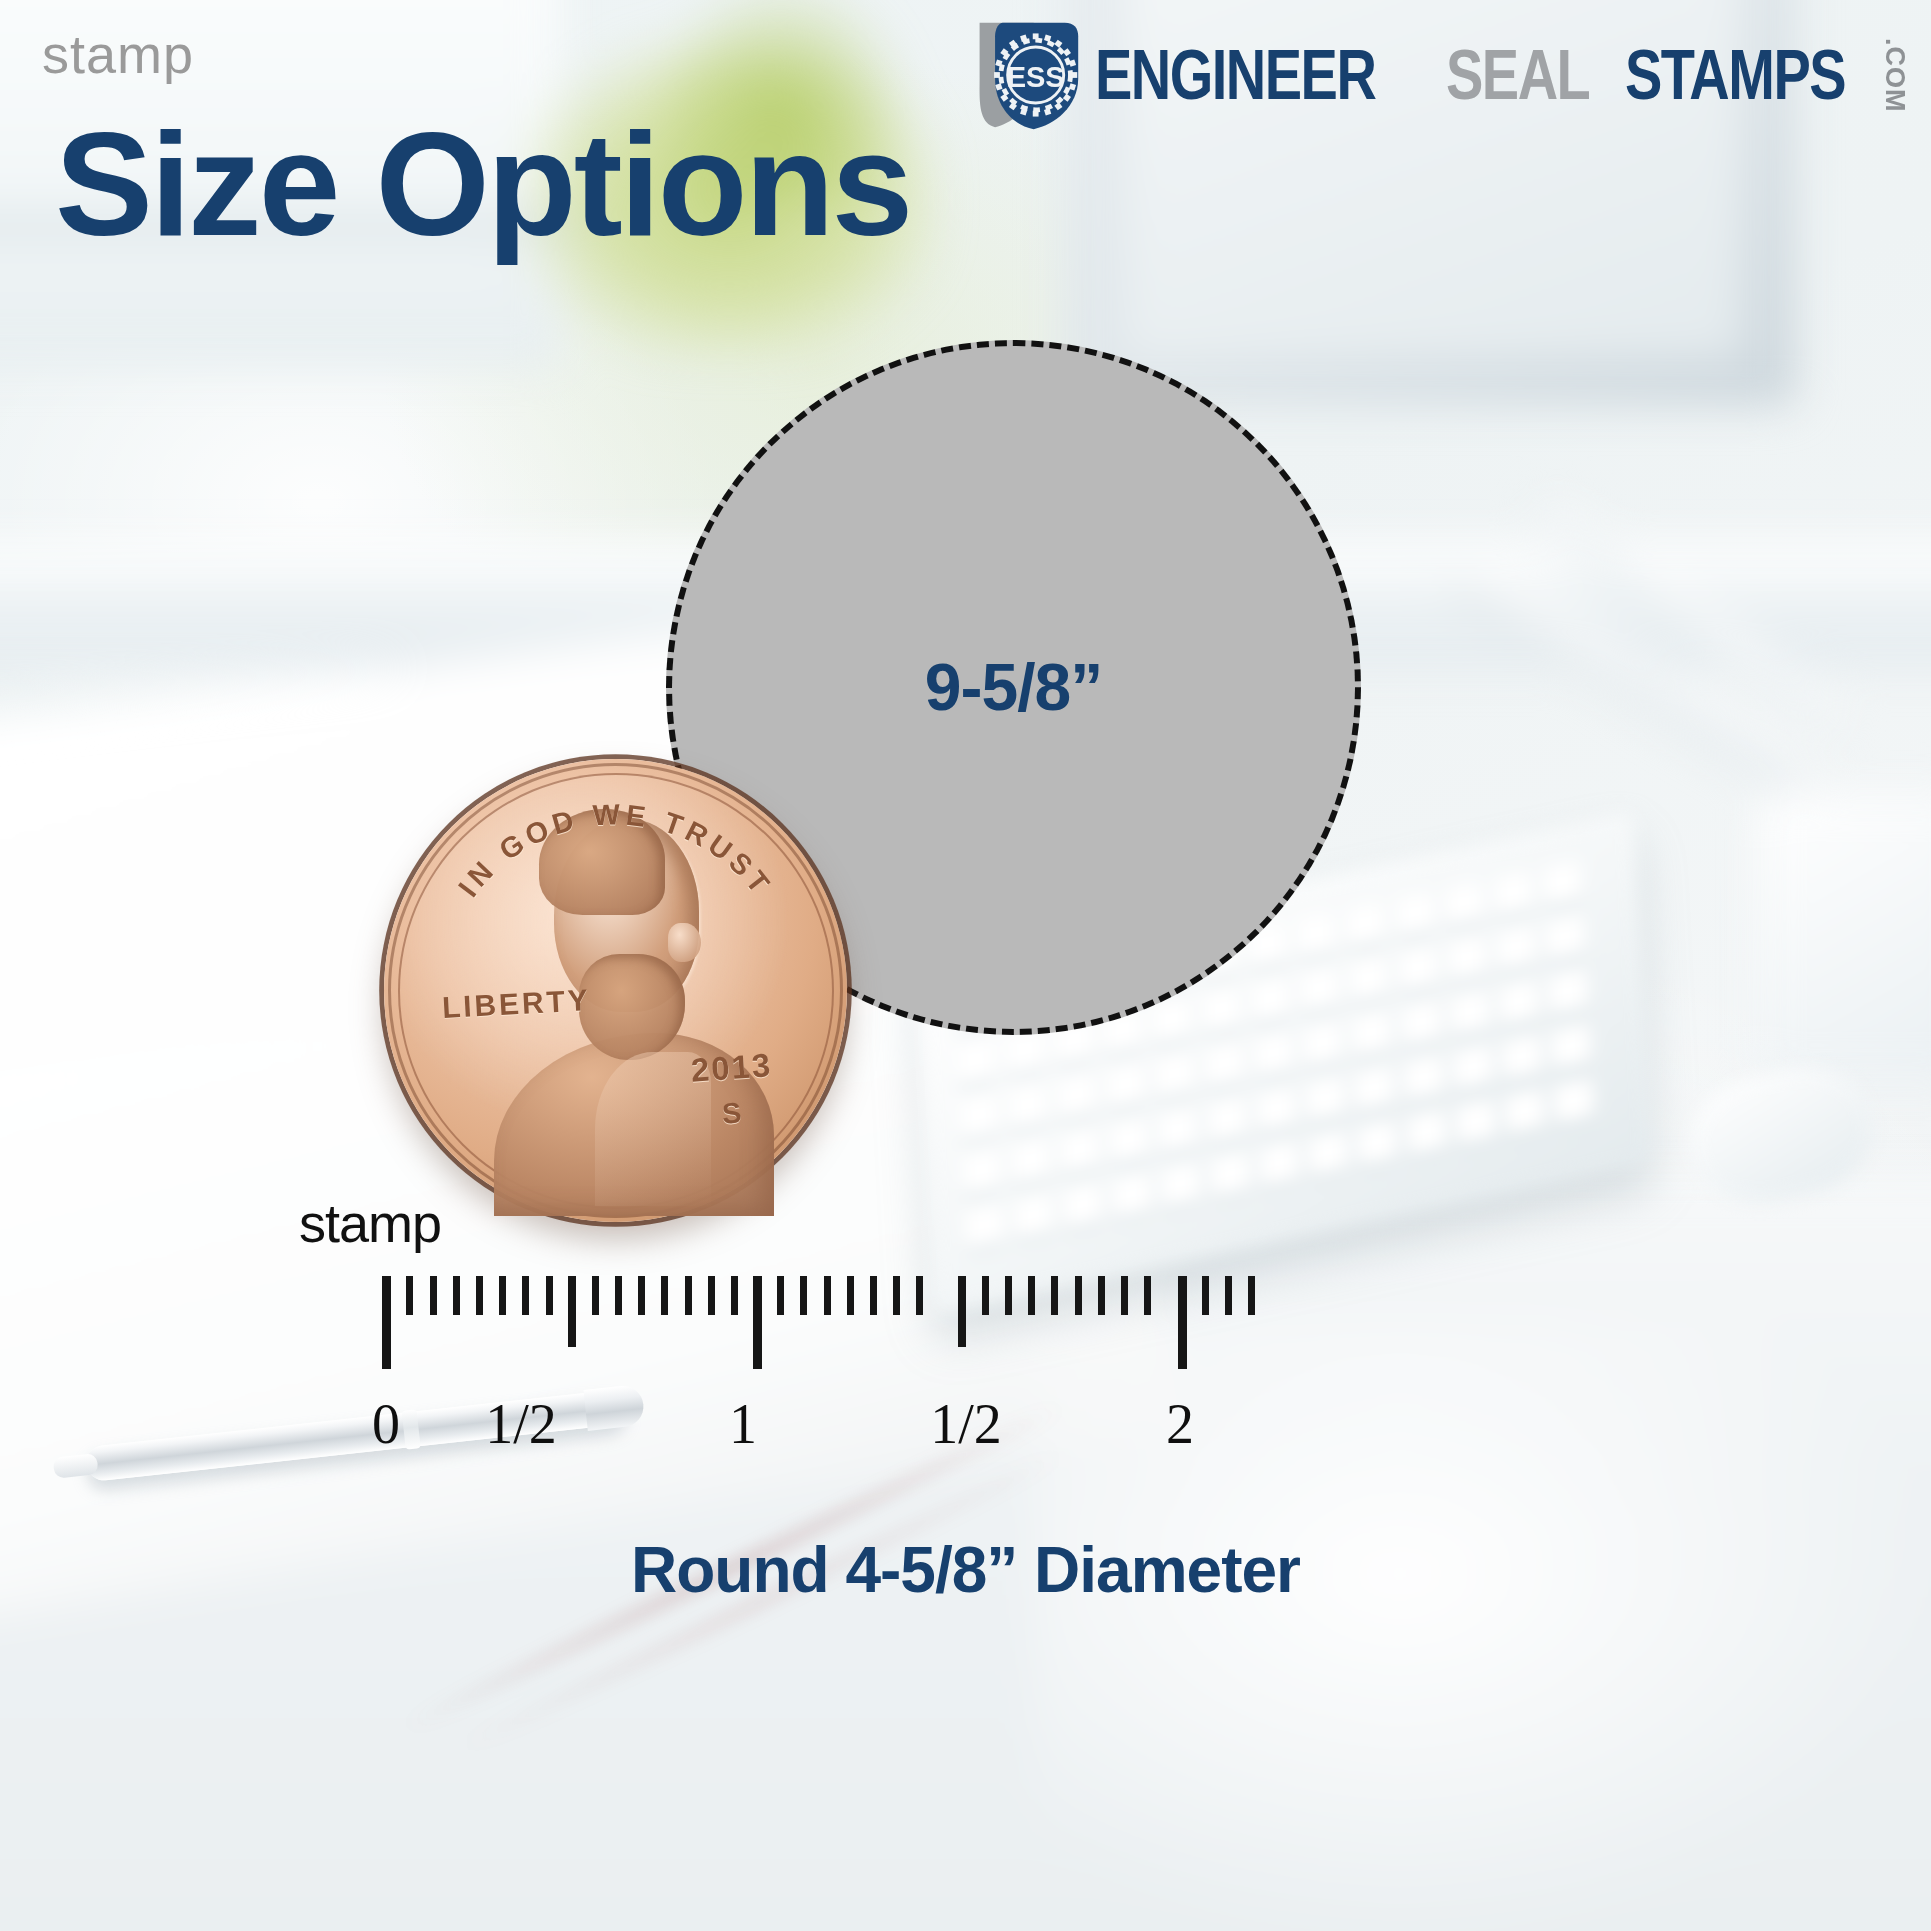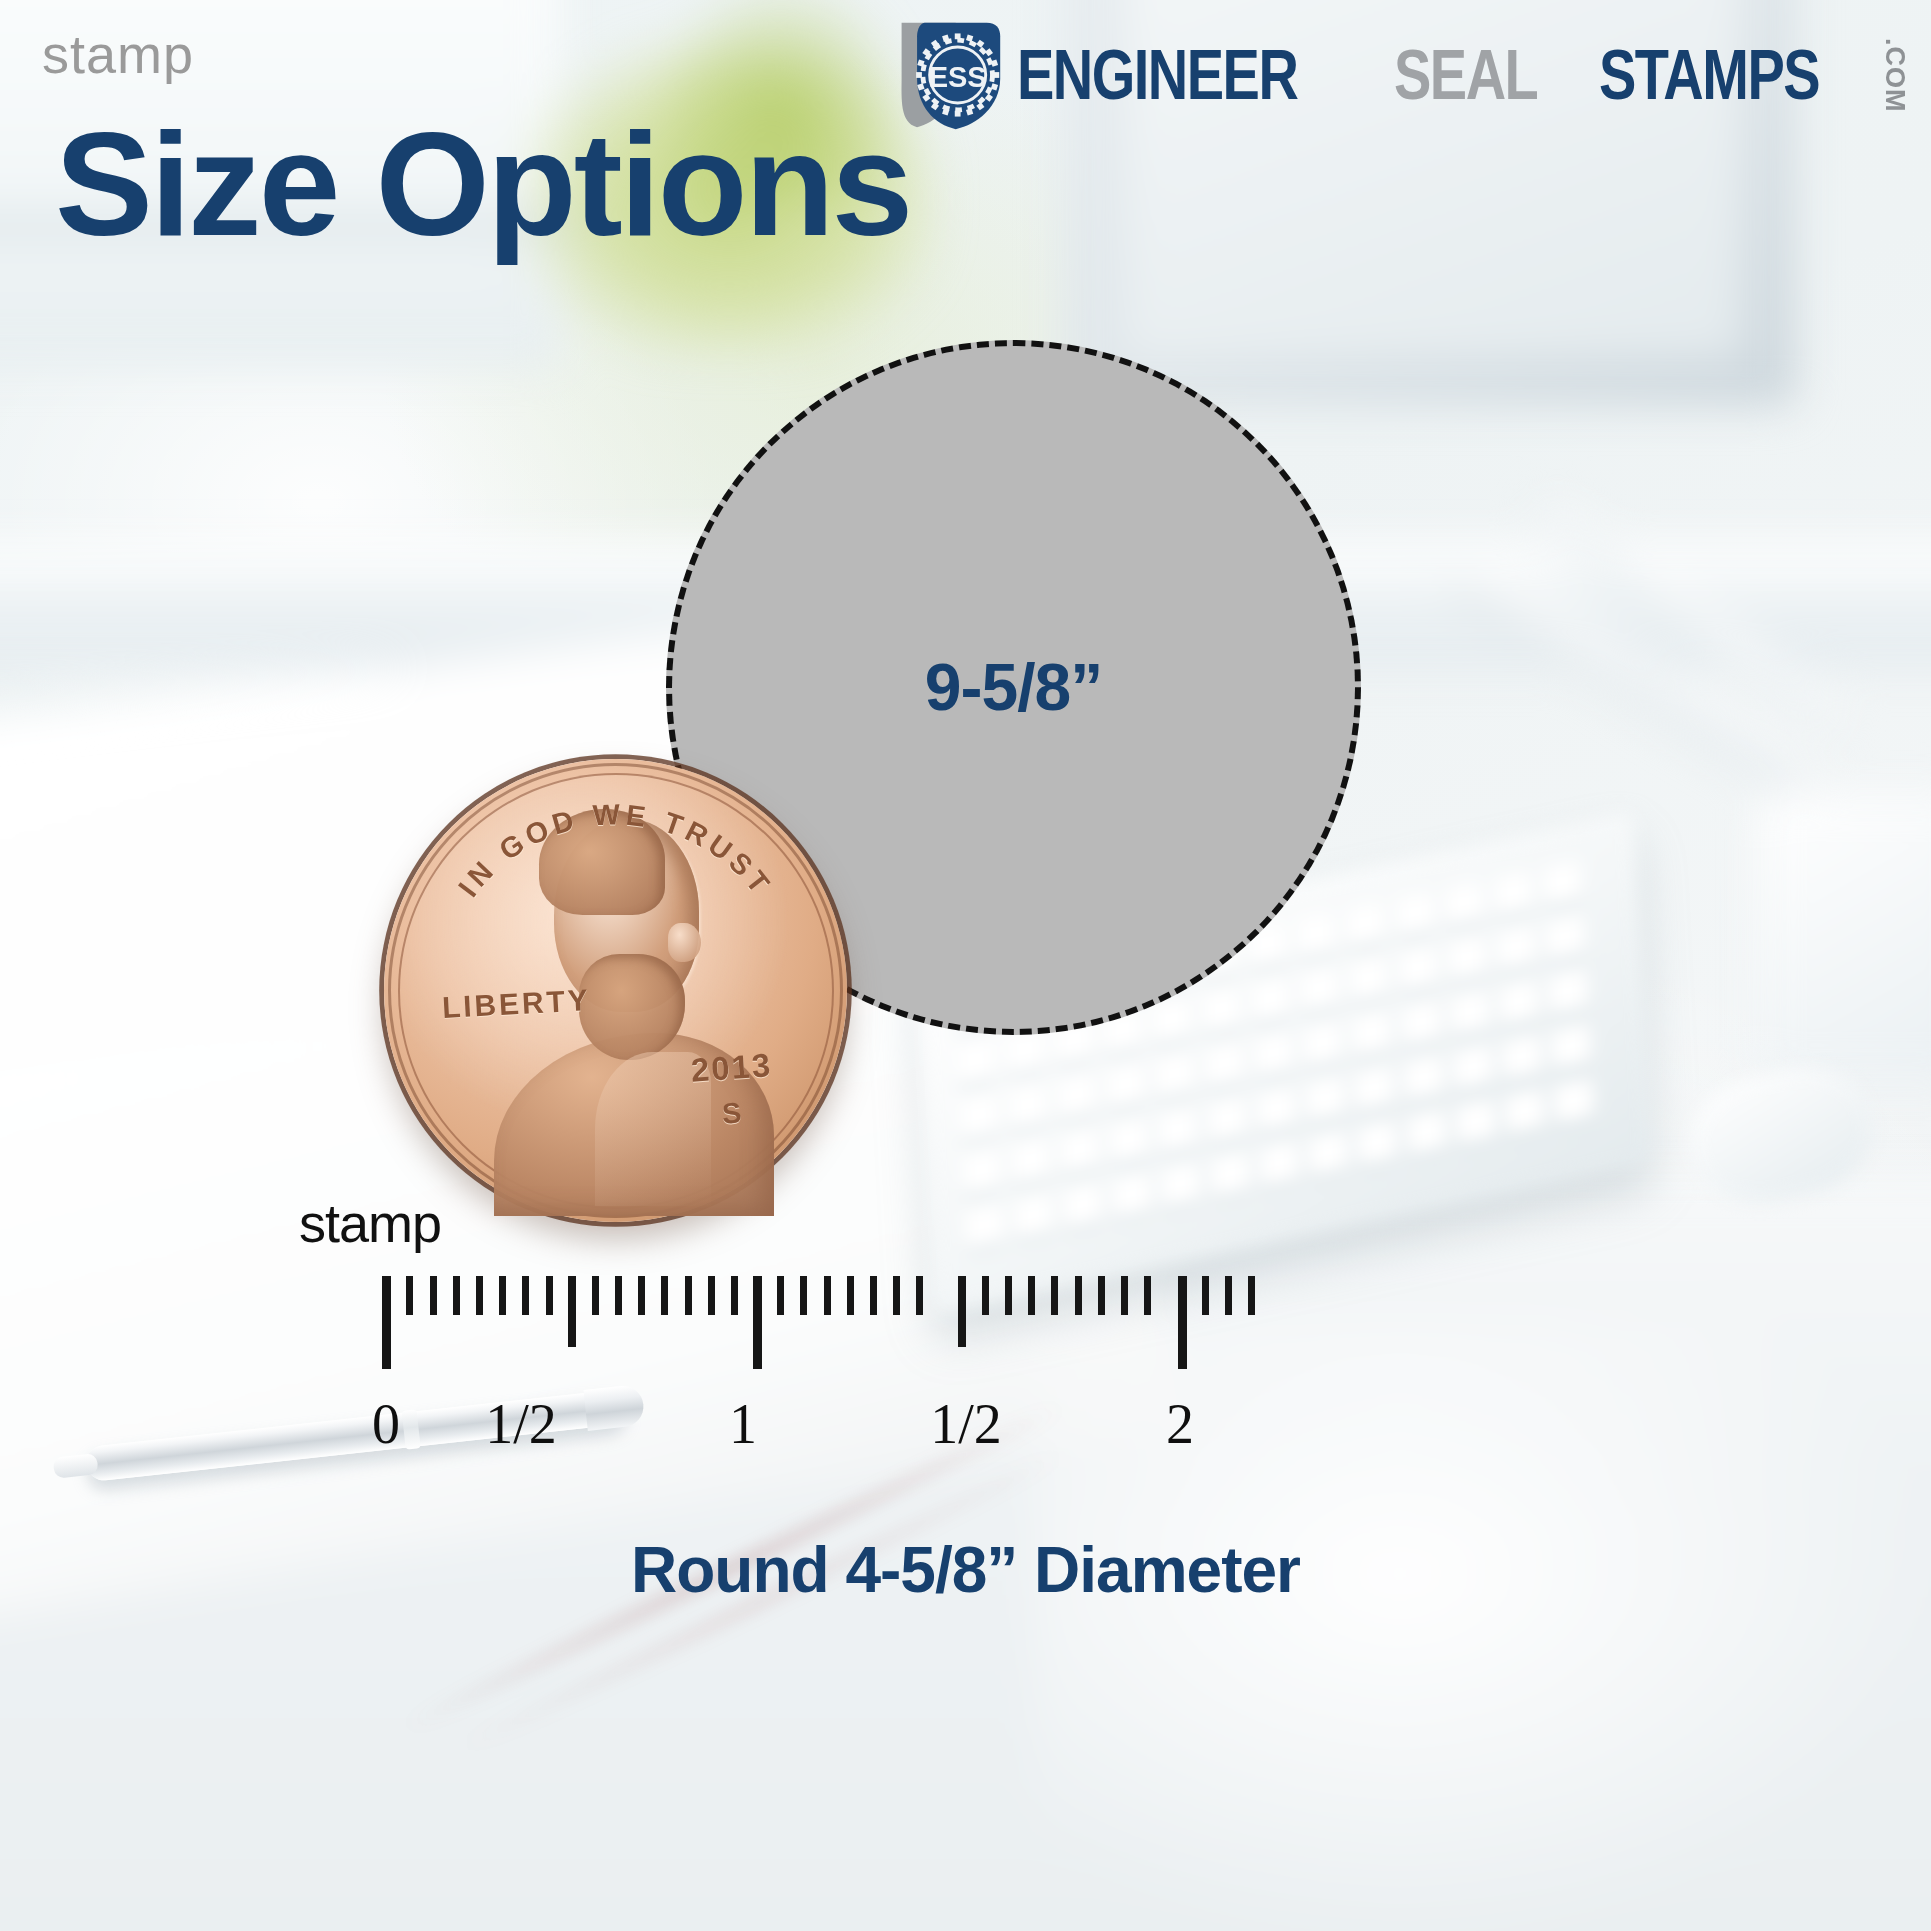--- a/index.html
+++ b/index.html
@@ -86,21 +86,21 @@
     background:linear-gradient(180deg,#ffffff 0%,#eceff2 30%,#ced4d9 60%,#f3f5f7 100%);}
 
   
   .stamp-word{
     position:absolute;left:42px;top:27px;
     font-size:54px;letter-spacing:1px;color:#9a9a9a;font-weight:400;
     line-height:1;
   }
   .logo{position:absolute;right:21px;top:17.4px;display:flex;align-items:center;height:116px;}
   .logo-mark{position:relative;width:124px;height:116px;flex:0 0 auto;}
-  .logo-word{display:flex;align-items:center;margin-left:7.7px;gap:26px;}
+  .logo-word{display:flex;align-items:center;margin-left:7.7px;}
   .lw{font-weight:700;font-size:70px;letter-spacing:-1.9px;line-height:1;font-family:"Liberation Sans",sans-serif;
       transform:scaleX(.80);transform-origin:left center;}
   .lw-navy{color:#17406e;}
   .lw-gray{color:#a0a3a6;}
   .lw-dot{color:#8e9295;font-size:27px;font-weight:700;letter-spacing:1px;
     writing-mode:vertical-rl;text-orientation:mixed;margin-left:-21px;transform:rotate(0deg);}
 
   
   .size-circle{
     position:absolute;left:666px;top:340px;width:695px;height:695px;border-radius:50%;

